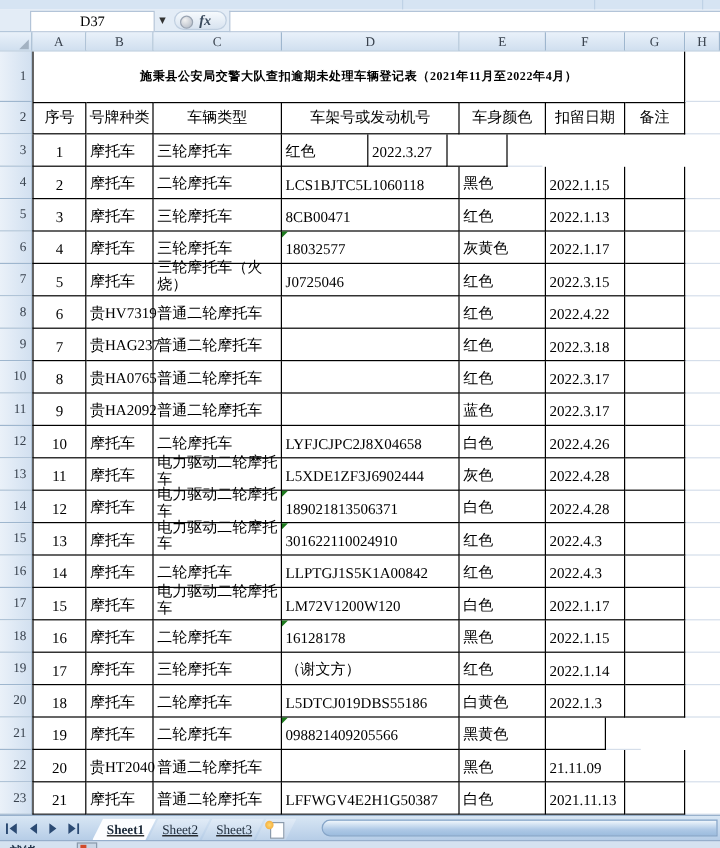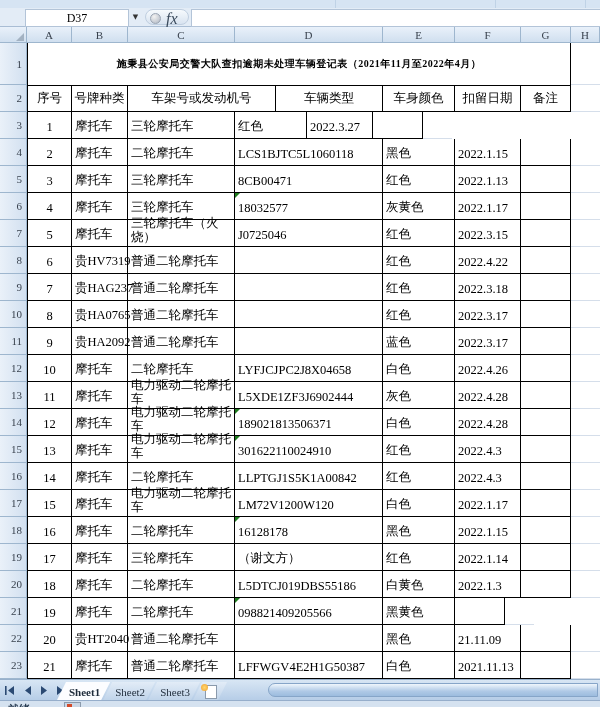--- a/index.html
+++ b/index.html
@@ -13,21 +13,21 @@
   
   .frow{position:absolute;left:0;top:8px;width:600px;height:19px;background:#E3ECF6;border-bottom:1px solid #A9BDD4;box-sizing:border-box;}
   .namebox{position:absolute;left:25px;top:1px;width:102px;height:16px;background:#fff;border:1px solid #B3C4D8;
            font-size:12px;display:flex;align-items:center;justify-content:center;}
   .nbarrow{position:absolute;left:128px;top:1px;width:15px;height:16px;display:flex;align-items:center;justify-content:center;
            font-size:7px;color:#333;font-family:"DejaVu Sans",sans-serif;}
   .fxpill{position:absolute;left:145px;top:1px;width:44px;height:16px;border-radius:8px;
           background:linear-gradient(#F6FAFD,#D8E3F0);border:1px solid #C0CFE0;box-sizing:border-box;}
   .fxball{position:absolute;left:4px;top:3px;width:9px;height:9px;border-radius:50%;
           background:radial-gradient(circle at 35% 30%,#F2F2F2,#AEB6C2);border:1px solid #9AA4B2;}
-  .fxtxt{position:absolute;left:20px;top:0px;font-style:italic;font-weight:normal;font-size:16px;color:#3A4A5C;}
+  .fxtxt{position:absolute;left:20px;top:0px;font-style:italic;font-weight:bold;font-size:12px;color:#3A4A5C;}
   .fbar{position:absolute;left:191px;top:1px;right:0;height:16px;background:#fff;border:1px solid #B3C4D8;border-right:none;
         font-size:12px;}
 
   
   .colheaders{position:absolute;left:0;top:27px;width:600px;height:16px;display:flex;border-bottom:1px solid #9EB6CE;box-sizing:border-box;}
   .corner{box-sizing:border-box;width:27px;height:15px;background:linear-gradient(#E9F1FA,#D0DFEF);border-right:1px solid #9EB6CE;position:relative;}
   .corner .tri{position:absolute;right:2px;bottom:1px;width:0;height:0;border-bottom:8px solid #A3B2C2;border-left:8px solid transparent;}
   .colh{box-sizing:border-box;height:15px;background:linear-gradient(#E9F1FA,#D0DFEF);border-right:1px solid #9EB6CE;
         font-size:11px;color:#39424E;display:flex;align-items:center;justify-content:center;}
 
@@ -52,21 +52,21 @@
              display:flex;align-items:center;justify-content:center;font-weight:bold;font-size:10px;letter-spacing:.5px;white-space:nowrap;}
   .filler{box-sizing:border-box;width:29px;border-bottom:1px solid #D5DEEA;}
   .titlerow .filler{border-bottom:1px solid #D5DEEA;}
   .wraptxt{position:absolute;left:3px;right:2px;bottom:2px;line-height:14px;white-space:normal;word-break:break-all;z-index:2;}
   .flag{position:absolute;left:0;top:0;width:0;height:0;border-top:5px solid #1E7B1E;border-right:5px solid transparent;z-index:3;}
 
   
   .tabbar{position:absolute;left:0;top:679px;width:600px;height:21px;background:linear-gradient(#D8E6F4,#B6CDE7);border-top:1px solid #98B1CC;box-sizing:border-box;}
   .navbtns{position:absolute;left:2px;top:3px;display:flex;}
   .navbtn{width:16px;height:14px;display:flex;align-items:center;justify-content:center;margin-right:1px;}
-  .tabs{position:absolute;left:64px;top:2px;height:18px;display:flex;}
+  .tabs{position:absolute;left:84px;top:2px;height:18px;display:flex;text-decoration:underline;}
   .stab{box-sizing:border-box;height:18px;display:flex;align-items:flex-end;justify-content:center;padding:0 10px 2px 12px;
         font-size:11px;clip-path:polygon(9px 0,100% 0,calc(100% - 9px) 100%,0 100%);
         background:linear-gradient(#E2ECF7,#C0D4EA);color:#1E2B3A;margin-left:-7px;}
   .stab.active{background:#FCFDFF;font-weight:bold;z-index:5;}
   .stab.t2{z-index:4}.stab.t3{z-index:3}
   .instab{box-sizing:border-box;height:18px;width:34px;margin-left:-7px;z-index:2;position:relative;
           clip-path:polygon(9px 0,100% 0,calc(100% - 9px) 100%,0 100%);background:linear-gradient(#E2ECF7,#C0D4EA);}
   .sheeticon{position:absolute;left:12px;top:3px;width:10px;height:12px;background:#fff;border:1px solid #8A9AAC;}
   .sunicon{position:absolute;left:8px;top:2px;width:7px;height:7px;border-radius:50%;background:radial-gradient(#FFD76E,#F0A030);}
   .hscroll{position:absolute;left:268px;right:2px;top:3px;height:14px;border-radius:7px 0 0 7px;
@@ -140,22 +140,22 @@
     </div>
 
   <div class="sheet">
       <div class="srow titlerow">
         <div class="titlecell">施秉县公安局交警大队查扣逾期未处理车辆登记表（2021年11月至2022年4月）</div>
         <div class="filler"></div>
       </div>
       <div class="srow">
         <div class="cell hdr c0 first">序号</div>
         <div class="cell hdr c1">号牌种类</div>
+        <div class="cell hdr c2">车辆类型</div>
         <div class="cell hdr c3">车架号或发动机号</div>
-        <div class="cell hdr c2">车辆类型</div>
         <div class="cell hdr c4">车身颜色</div>
         <div class="cell hdr c5">扣留日期</div>
         <div class="cell hdr c6">备注</div>
         <div class="filler"></div>
       </div>
       <div class="srow">
         <div class="cell c0 first num">1</div>
         <div class="cell c1">摩托车</div>
         <div class="cell c2">三轮摩托车</div>
         <div class="cell c4">红色</div>

